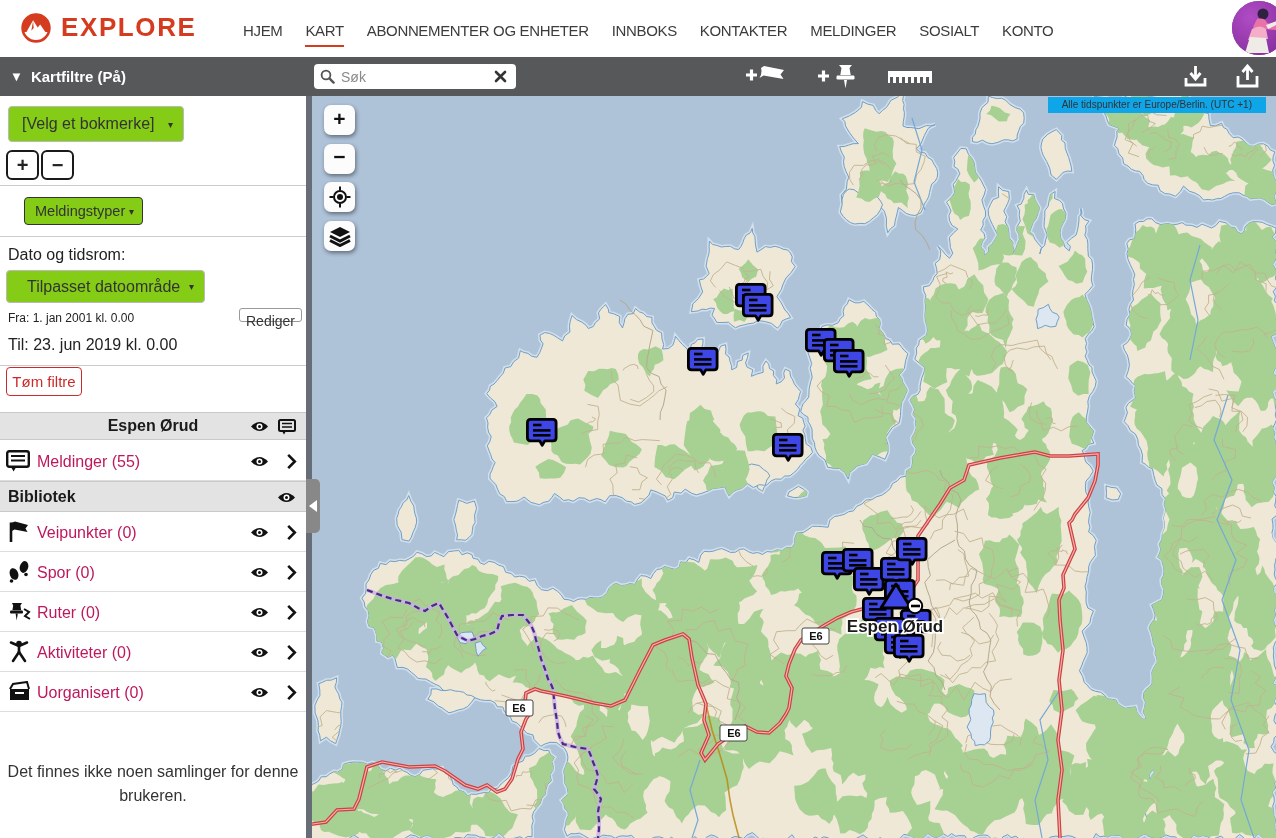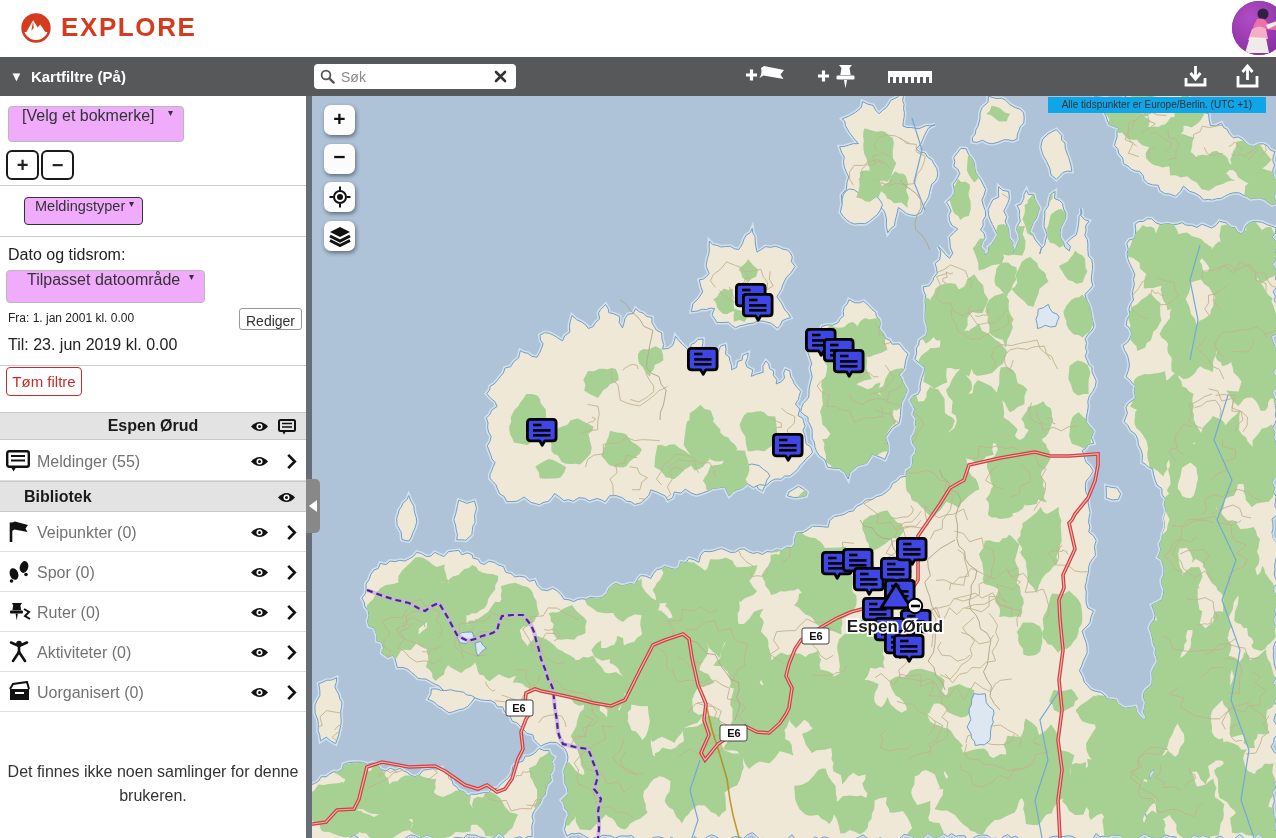--- a/index.html
+++ b/index.html
@@ -10,27 +10,27 @@
 .navlinks a{color:#3c3c3c;font-size:15px;letter-spacing:-0.35px;text-decoration:none;white-space:nowrap}
 .navlinks a.act{border-bottom:2px solid #d53c1f;padding-bottom:6px;margin-bottom:-8px}
 .avatar{position:absolute;right:4px;top:1px;width:54px;height:54px;border-radius:50%;overflow:hidden;background:#8b2fa0}
 .darkbar{position:absolute;left:0;top:57px;width:1276px;height:39px;background:#57585a;z-index:20}
 .kf{position:absolute;left:10px;top:57px;height:39px;display:flex;align-items:center;color:#fff;font-weight:bold;font-size:15px;z-index:21}
 .kf .tri{font-size:13px;margin-right:8px}
 .searchbox{position:absolute;left:314px;top:64px;width:202px;height:25px;background:#fff;border-radius:4px;z-index:21;display:flex;align-items:center}
 .searchbox .q{color:#8a8a8a;font-size:14px;margin-left:6px}
 .tbicons{position:absolute;top:57px;height:39px;z-index:21;display:flex;align-items:center}
 .sidebar{position:absolute;left:0;top:96px;width:306px;height:742px;background:#fff;z-index:10;font-size:16px;color:#222}
-.sel{border:1px solid #b9b9b9;border-radius:4px;background:#f0abfc;position:absolute;display:flex;align-items:flex-start;color:#333}
+.sel{border:1px solid #b9b9b9;border-radius:4px;background:#84cc16;position:absolute;display:flex;align-items:center;color:#333}
 .caret{position:absolute;font-size:10px;color:#333}
 .sqbtn{position:absolute;width:33px;height:30px;border:2px solid #1a1a1a;border-radius:6px;background:#fff;font-size:20px;font-weight:bold;text-align:center;line-height:26px}
 .hr{position:absolute;left:0;width:306px;border-top:1px solid #ccc}
 .sechdr{position:absolute;left:0;width:306px;background:#e3e3e3;border-top:1px solid #c9c9c9;border-bottom:1px solid #c9c9c9;font-weight:bold;color:#1a1a1a}
 .row{position:absolute;left:0;width:306px;border-bottom:1px solid #ddd;background:#fff}
-.rowtxt{position:absolute;left:37px;font-size:16px;color:#737373}
+.rowtxt{position:absolute;left:37px;font-size:16px;color:#be185d}
 .mapwrap{position:absolute;left:306px;top:96px;width:970px;height:742px;overflow:hidden;z-index:5}
 .edgestrip{position:absolute;left:306px;top:96px;width:6px;height:742px;background:#676d76;z-index:8}
 .ctl{position:absolute;width:31px;height:30px;background:#fcfcfc;border-radius:7px;box-shadow:1px 2px 4px rgba(0,0,0,0.45);z-index:9;text-align:center;font-weight:bold;color:#111}
 .tooltip{position:absolute;right:10px;top:97px;background:#0ea5e9;z-index:9;font-size:10px;color:#333;white-space:nowrap;padding:0 14px;height:16px;line-height:16px}
 .collapse{position:absolute;left:306px;top:479px;width:14px;height:54px;background:#888;border-radius:0 5px 5px 0;z-index:9}
 .collapse:after{content:"";position:absolute;left:3px;top:21px;border:6px solid transparent;border-right:8px solid #fff;border-left:0}
 svg text{font-family:"Liberation Sans",sans-serif}
 </style></head>
 <body>
 <div class="mapwrap"><svg id="map" width="970" height="742" viewBox="0 0 970 742">
@@ -575,20 +575,30 @@
 <div class="nav">
  <div class="logo">
   <svg width="30" height="30" viewBox="0 0 30 30">
         <circle cx="15" cy="15" r="13.4" fill="none" stroke="#d53c1f" stroke-width="2.6"></circle>
         <path d="M2.5,19 A13.4,13.4 0 1 1 27.5,19 Z" fill="#d53c1f"></path>
         <path d="M4.6,20.6 L12.1,7.2 L16.7,14.6 L19.2,11.4 L25.4,20.6 Z" fill="#fff"></path>
         <path d="M12.1,8.2 l-1.8,9.6 2.4,-2.7 z" fill="#d53c1f"></path>
       </svg>
   <span class="logotext">EXPLORE</span>
  </div>
+ <div class="navlinks">
+  <a>HJEM</a>
+      <a class="act">KART</a>
+      <a>ABONNEMENTER OG ENHETER</a>
+      <a>INNBOKS</a>
+      <a>KONTAKTER</a>
+      <a>MELDINGER</a>
+      <a>SOSIALT</a>
+      <a>KONTO</a>
+ </div>
  <div class="avatar"><svg width="54" height="54" viewBox="0 0 54 54">
         <defs>
           <radialGradient id="av" cx="0.35" cy="0.3" r="1">
             <stop offset="0" stop-color="#b04cc4"></stop>
             <stop offset="1" stop-color="#7c2796"></stop>
           </radialGradient>
         </defs>
         <rect width="54" height="54" fill="url(#av)"></rect>
         <circle cx="31" cy="13" r="5.5" fill="#2f2140"></circle>
         <path d="M25,18 q8,-2 10,4 l10,3 -1,4 -11,-1 q-10,2 -12,-2 z" fill="#e972aa"></path>
@@ -669,21 +679,21 @@
       <span class="caret" style="right:8px">▾</span>
     </div>
  <div class="hr" style="top:140px"></div>
  <div style="position:absolute;left:8px;top:150px;font-size:16px">Dato og tidsrom:</div>
  <div class="sel" style="left:6px;top:174px;width:199px;height:33px">
       <span style="margin-left:20px;font-size:16px">Tilpasset datoområde</span>
       <span class="caret" style="right:10px">▾</span>
     </div>
  <div style="position:absolute;left:8px;top:215px;font-size:12px">Fra: 1. jan 2001 kl. 0.00</div>
  <div style="position:absolute;left:8px;top:240px;font-size:16px">Til: 23. jun 2019 kl. 0.00</div>
- <div style="position:absolute;left:239px;top:212px;width:63px;height:22px;border:1px solid #999;border-radius:3px;font-size:14px;color:#333;text-align:center;line-height:24px">Rediger</div>
+ <div style="position:absolute;left:239px;top:212px;width:63px;height:14px;border:1px solid #999;border-radius:3px;font-size:14px;color:#333;text-align:center;line-height:24px">Rediger</div>
  <div class="hr" style="top:269px"></div>
  <div style="position:absolute;left:6px;top:271px;width:76px;height:29px;border:1px solid #cc2a2a;border-radius:4px;font-size:15px;color:#cc2a2a;text-align:center;line-height:27px">Tøm filtre</div>
  <div class="sechdr" style="top:316px;height:28px;line-height:26px;text-align:center;font-size:16px">Espen Ørud
    <svg style="position:absolute;right:37px;top:6px" width="19" height="15" viewBox="0 0 19 15">
         <path d="M1,7.5 Q9.5,-1.5 18,7.5 Q9.5,16.5 1,7.5Z" fill="#111"></path>
         <circle cx="9.5" cy="7.5" r="3" fill="#fff"></circle>
         <circle cx="9.5" cy="7.5" r="1.5" fill="#111"></circle>
       </svg>
    <svg style="position:absolute;right:10px;top:6px" width="18" height="16" viewBox="0 0 18 16">
         <rect x="1" y="1" width="16" height="11" rx="1.5" fill="none" stroke="#111" stroke-width="2"></rect>
@@ -700,21 +710,21 @@
    <span class="rowtxt" style="top:12px">Meldinger (55)</span>
    <svg style="position:absolute;right:37px;top:13px" width="19" height="15" viewBox="0 0 19 15">
         <path d="M1,7.5 Q9.5,-1.5 18,7.5 Q9.5,16.5 1,7.5Z" fill="#111"></path>
         <circle cx="9.5" cy="7.5" r="3" fill="#fff"></circle>
         <circle cx="9.5" cy="7.5" r="1.5" fill="#111"></circle>
       </svg>
    <svg class="chevs" style="position:absolute;right:9px;top:12px" width="11" height="17" viewBox="0 0 11 17">
         <path d="M2.2,1.8 L8.8,8.5 L2.2,15.2" fill="none" stroke="#111" stroke-width="2.6"></path>
       </svg>
  </div>
- <div class="sechdr" style="top:385px;height:31px;line-height:29px;font-size:16px;padding-left:24px">Bibliotek
+ <div class="sechdr" style="top:385px;height:31px;line-height:29px;font-size:16px;padding-left:8px">Bibliotek
    <svg style="position:absolute;right:10px;top:8px" width="19" height="15" viewBox="0 0 19 15">
         <path d="M1,7.5 Q9.5,-1.5 18,7.5 Q9.5,16.5 1,7.5Z" fill="#111"></path>
         <circle cx="9.5" cy="7.5" r="3" fill="#fff"></circle>
         <circle cx="9.5" cy="7.5" r="1.5" fill="#111"></circle>
       </svg>
  </div>
  <div class="row" style="top:416px;height:40px">
    <svg style="position:absolute;left:8px;top:9px" width="22" height="22" viewBox="0 0 22 22">
         <path d="M3,1.5 v19.5" stroke="#111" stroke-width="2.6"></path>
         <path d="M3,2 l4,-1.5 13,3.5 -2.5,3.5 2,3.5 -13,-2.5 -3.5,2 z" fill="#111"></path>

